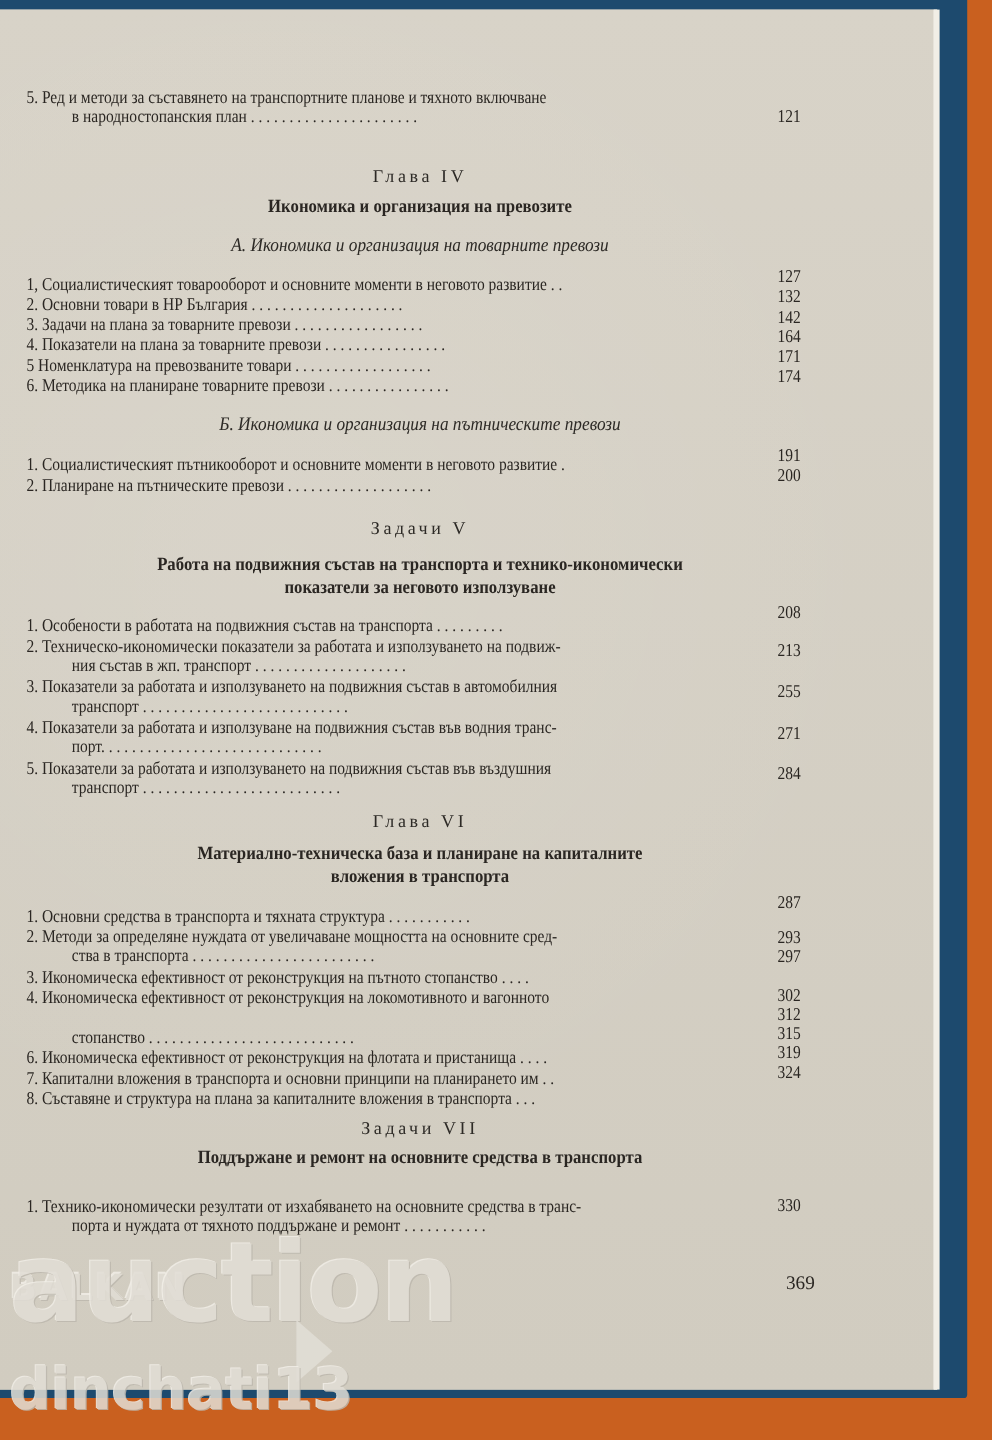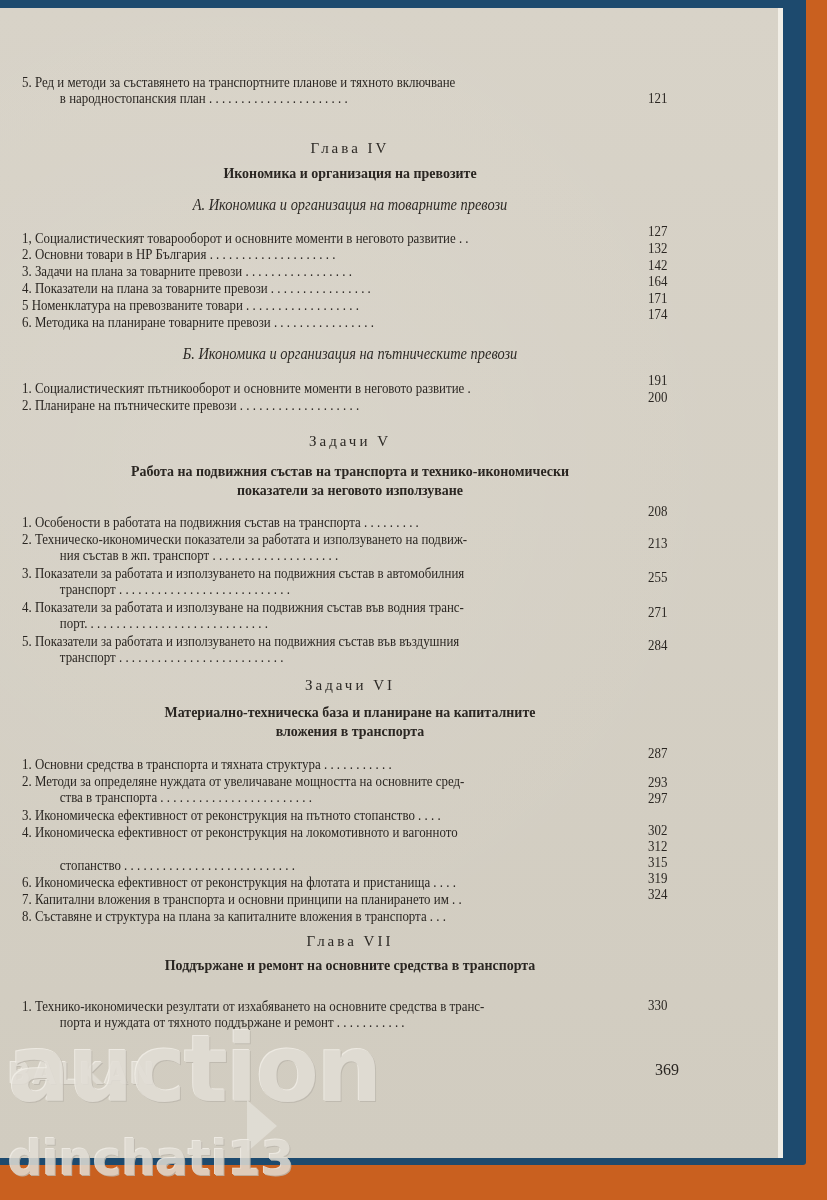--- a/index.html
+++ b/index.html
@@ -89,21 +89,21 @@
     <div class="cont">порт. . . . . . . . . . . . . . . . . . . . . . . . . . . . .</div>
   </div>
   <div class="page-num" style="top:604px">271</div>
 
   <div class="entry" style="top:633px">
     <div>5. Показатели за работата и използуването на подвижния състав във въздушния</div>
     <div class="cont">транспорт . . . . . . . . . . . . . . . . . . . . . . . . . .</div>
   </div>
   <div class="page-num" style="top:637px">284</div>
 
-  <div class="chapter" style="top:677px">Задачи VI</div>
+  <div class="chapter" style="top:677px">Глава VI</div>
   <div class="title" style="top:702px">Материално-техническа база и планиране на капиталните</div>
   <div class="title" style="top:721px">вложения в транспорта</div>
 
   <div class="entry" style="top:756px">1. Основни средства в транспорта и тяхната структура . . . . . . . . . . .</div>
   <div class="page-num" style="top:745px">287</div>
 
   <div class="entry" style="top:773px">
     <div>2. Методи за определяне нуждата от увеличаване мощността на основните сред-</div>
     <div class="cont">ства в транспорта . . . . . . . . . . . . . . . . . . . . . . . .</div>
   </div>
@@ -123,21 +123,21 @@
 
   <div class="entry" style="top:874px">6. Икономическа ефективност от реконструкция на флотата и пристанища . . . .</div>
   <div class="page-num" style="top:854px">315</div>
 
   <div class="entry" style="top:891px">7. Капитални вложения в транспорта и основни принципи на  планирането им . .</div>
   <div class="page-num" style="top:870px">319</div>
 
   <div class="entry" style="top:908px">8. Съставяне и структура на плана за капиталните вложения в транспорта  . . .</div>
   <div class="page-num" style="top:886px">324</div>
 
-  <div class="chapter" style="top:933px">Глава VII</div>
+  <div class="chapter" style="top:933px">Задачи VII</div>
   <div class="title" style="top:955px">Поддържане и ремонт на основните средства в транспорта</div>
 
   <div class="entry" style="top:998px">
     <div>1. Технико-икономически резултати от изхабяването на основните средства в транс-</div>
     <div class="cont">порта и нуждата от тяхното поддържане и ремонт . .   . . . . . . . . .</div>
   </div>
   <div class="page-num" style="top:997px">330</div>
 </div>
 
 <div class="folio">369</div>

